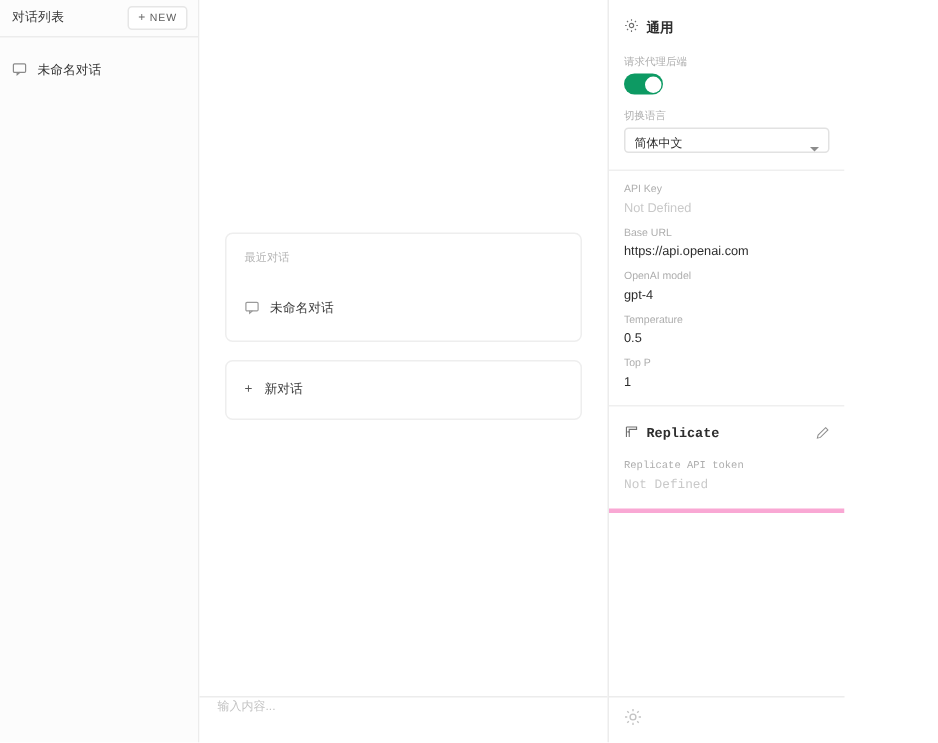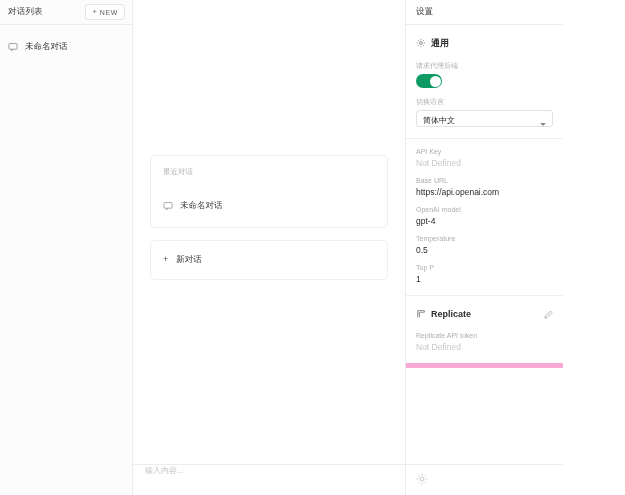--- a/index.html
+++ b/index.html
@@ -198,21 +198,21 @@
 
   .settings-scroll {
     flex: 1 1 auto;
     overflow: hidden;
   }
 
   .sec {
     padding: 9px 10px 11px 10px;
     border-bottom: 1px solid #efefef;
   }
-  .sec.last { border-bottom: 5px solid #f9a8d4; }
+  .sec.last { border-bottom: 3px solid #f9a8d4; font-family: Liberation Mono, monospace; }
 
   .sec-head {
     display: flex;
     align-items: center;
     gap: 5px;
     margin-bottom: 9px;
   }
   .sec-head .nm {
     font-size: 9px;
     color: #2e2e2e;
@@ -351,23 +351,20 @@
     </div>
 
     <div class="composer">
       <span class="ph">输入内容...</span>
     </div>
 
   </main>
 
   <aside class="settings">
 
-    <div class="settings-header">
-      <span class="t">设置</span>
-    </div>
 
     <div class="settings-scroll">
 
       <section class="sec">
         <div class="sec-head">
           <span>
             <svg width="10" height="10" viewBox="0 0 16 16" fill="none" stroke="#6f6f6f" stroke-width="1.2">
               <circle cx="8" cy="8" r="2.3"></circle>
               <path d="M8 1.2v1.7M8 13.1v1.7M1.2 8h1.7M13.1 8h1.7M3.2 3.2l1.2 1.2M11.6 11.6l1.2 1.2M12.8 3.2l-1.2 1.2M4.4 11.6l-1.2 1.2"></path>
             </svg>

